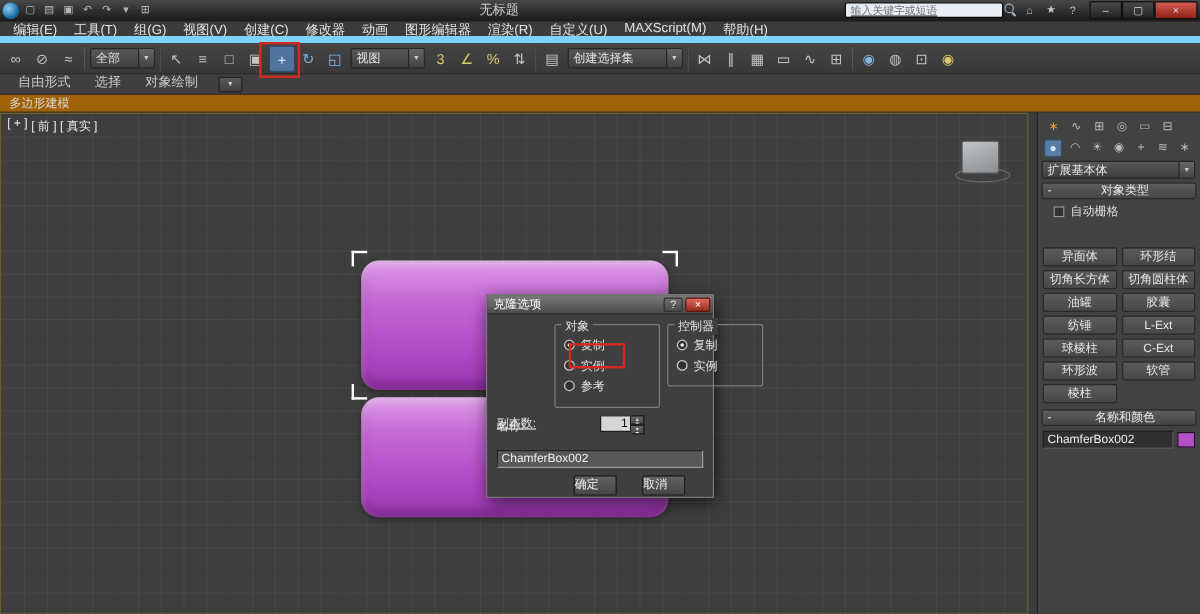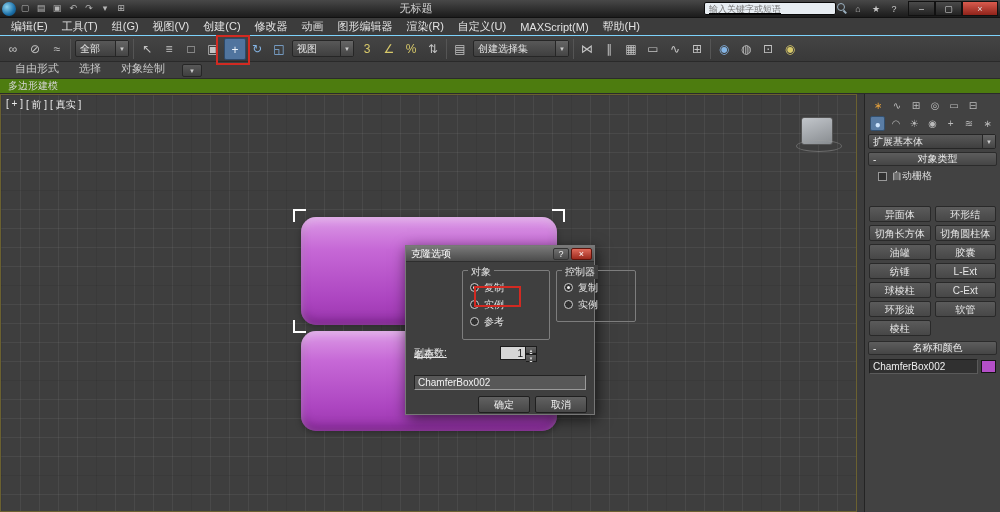--- a/index.html
+++ b/index.html
@@ -21,21 +21,21 @@
   .mag::before { content:""; position:absolute; width:6px; height:6px; border:1.5px solid #9ab0c0; border-radius:50%; left:0; top:0; }
   .mag::after  { content:""; position:absolute; width:4px; height:1.5px; background:#9ab0c0; transform:rotate(45deg); left:6px; top:8px; }
   .ttl-icn { width:16px; font-size:9px; color:#c8c8c8; text-align:center; }
   .winbtns { display:flex; margin-left:4px; }
   .winbtn { width:27px; height:15px; font-size:9px; color:#ddd; text-align:center; line-height:14px;
             background:linear-gradient(#4a4a4a,#222); border:1px solid #111; }
   .winbtn.close { width:36px; background:linear-gradient(#d95b4e,#8f231a); }
 
   
   .menubar { height:18px; display:flex; align-items:center; padding:0 4px;
-             background:#3c3c3c; border-bottom:1px solid #7dd3fc; }
+             background:#3c3c3c; border-bottom:6px solid #7dd3fc; }
   .menu-item { padding:0 7px; font-size:11px; color:#e3e3e3; white-space:nowrap; }
 
   
   .toolbar { height:26px; display:flex; align-items:center; padding:0 2px;
              background:linear-gradient(#444,#393939); border-bottom:1px solid #2a2a2a; }
   .tb-icn { width:22px; height:22px; font-size:12px; line-height:22px; text-align:center; color:#c4c4c4; flex:0 0 auto; }
   .tb-icn.blue { color:#84b4e4; }
   .tb-icn.yellow { color:#d8c96a; }
   .tb-icn.active { background:#50749e; border:1px solid #2e4a6b; color:#eaf2fa; border-radius:2px; }
   .tb-sep { width:1px; height:20px; background:#272727; border-right:1px solid #555; margin:0 2px; flex:0 0 auto; }
@@ -48,21 +48,21 @@
 
   
   .ribbontabs { height:17px; display:flex; align-items:flex-end; gap:2px; padding:0 6px;
                 background:#3f3f3f; border-bottom:1px solid #2b2b2b; }
   .rtab { font-size:11px; color:#c9c9c9; padding:1px 9px 2px; white-space:nowrap; }
   .rtab.active { background:linear-gradient(#575757,#464646); border:1px solid #5f5f5f; border-bottom:none;
                  border-radius:3px 3px 0 0; color:#eee; }
   .rtab-drop { width:20px; height:13px; margin:0 0 1px 6px; background:linear-gradient(#585858,#3f3f3f);
                border:1px solid #262626; border-radius:2px; font-size:6px; color:#ccc; text-align:center; line-height:12px; }
   .subtabs { height:15px; display:flex; align-items:center; padding:0 8px;
-             background:#4d7c0f; border-bottom:1px solid #2b2b2b; }
+             background:#a16207; border-bottom:1px solid #2b2b2b; }
   .subtab { font-size:10px; color:#d5d5d5; }
 
   
   .viewport { position:absolute; left:0; top:94px; width:857px; height:418px;
               border:1px solid #6b6130;
               background-color:#3e3e3e;
               background-image:
                 linear-gradient(to right, rgba(0,0,0,0.20) 1px, transparent 1px),
                 linear-gradient(to bottom, rgba(0,0,0,0.20) 1px, transparent 1px),
                 linear-gradient(to right, rgba(255,255,255,0.055) 1px, transparent 1px),
@@ -134,22 +134,22 @@
   .spin { display:flex; margin-left:42px; }
   .spinval { width:26px; height:14px; background:#d6d6d6; color:#141414; font-size:10px; text-align:right;
              line-height:13px; padding:0 2px; border:1px solid #1c1c1c; }
   .spinarrows { display:flex; flex-direction:column; width:11px; height:14px; }
   .sarrow { flex:1; background:linear-gradient(#666,#4a4a4a); border:1px solid #1c1c1c; border-left:none;
             font-size:5px; line-height:6px; text-align:center; color:#ddd; }
   .namelabel { position:absolute; left:8px; top:86px; font-size:10px; }
   .dlg-nameinput { position:absolute; left:8px; top:113px; width:172px; height:15px; background:#585858;
                    border:1px solid #9a9a9a; border-top-color:#222; border-left-color:#222;
                    color:#f2f2f2; font-size:10px; line-height:14px; padding:0 3px; }
-  .dbtn { position:absolute; top:134px; width:52px; height:17px; background:linear-gradient(#616161,#474747);
-          border:1px solid #1f1f1f; border-radius:2px; font-size:10px; color:#efefef; text-align:center; line-height:16px; }
+  .dbtn { position:absolute; top:134px; width:36px; height:17px; background:linear-gradient(#616161,#474747);
+          border:1px solid #1f1f1f; border-radius:2px; font-size:10px; color:#efefef; text-align:left; line-height:16px; }
   .dbtn.ok { left:72px; } .dbtn.cancel { left:129px; }
 
   
   .annot { position:absolute; border:2px solid #d22a22; z-index:70; pointer-events:none; }
   .annot-move { left:216px; top:35px; width:34px; height:30px; }
   .annot-copy { left:11px; top:15px; width:47px; height:21px; }
 </style>
 </head>
 <body>
 

